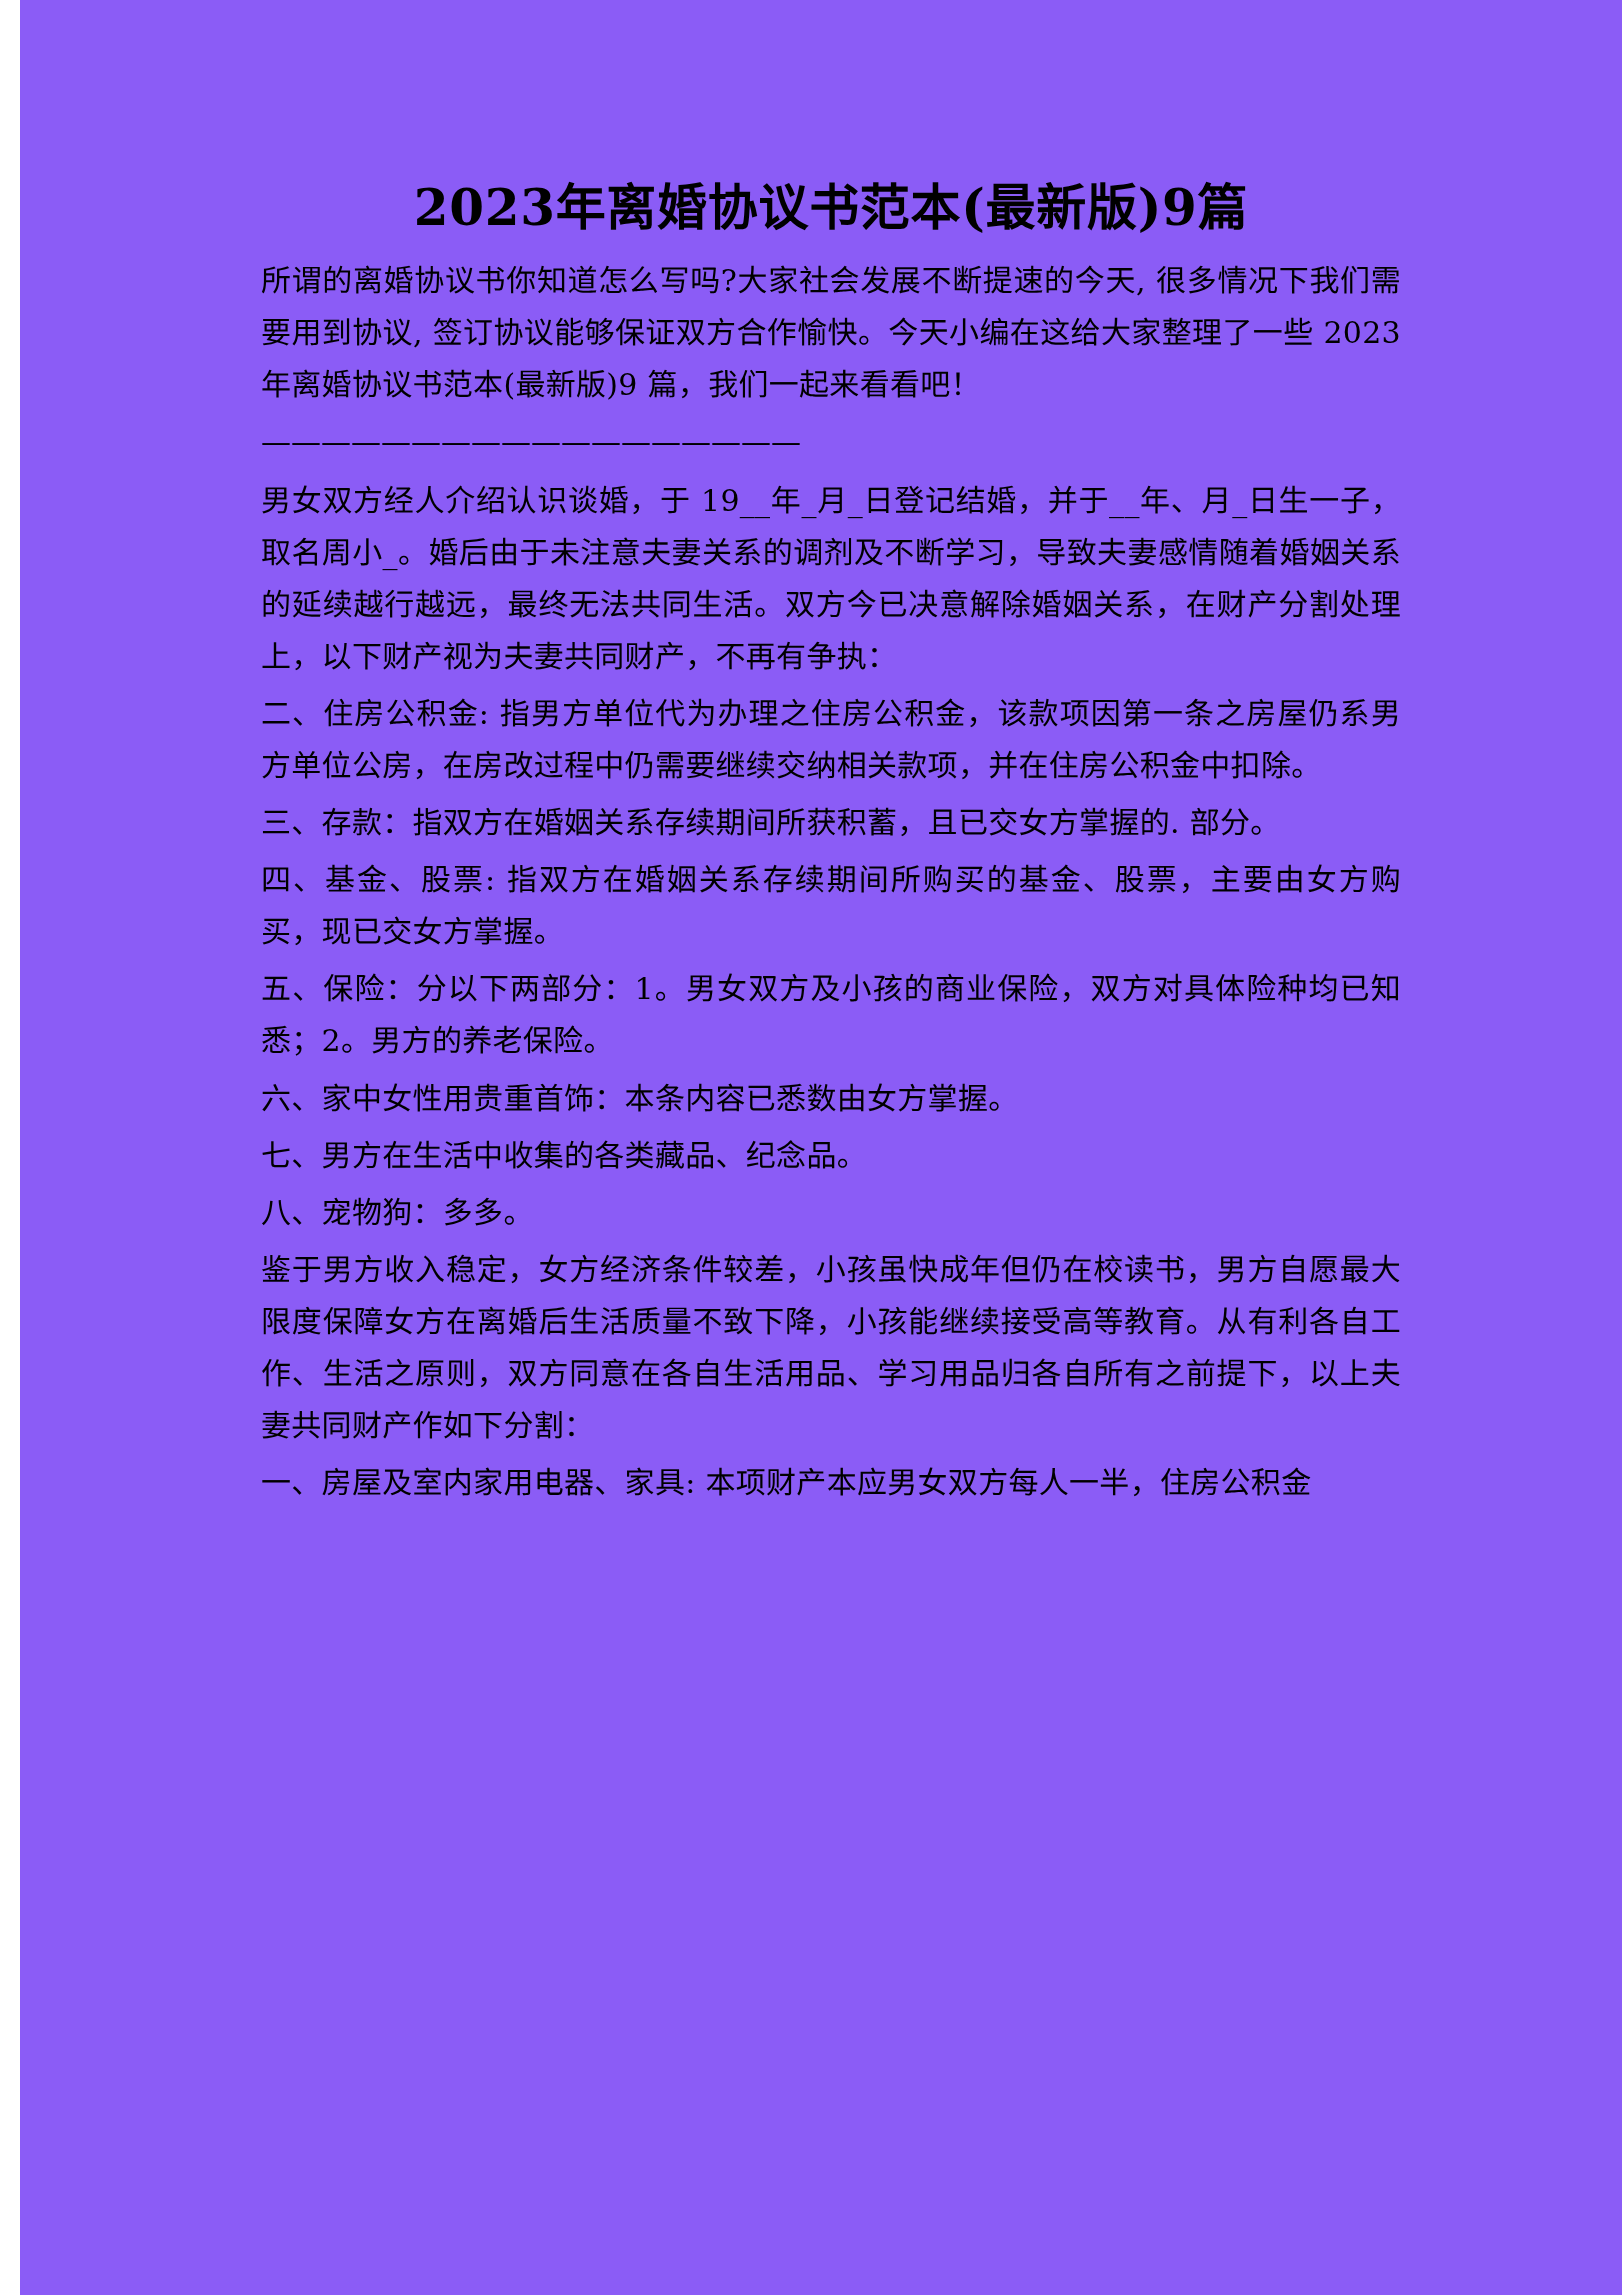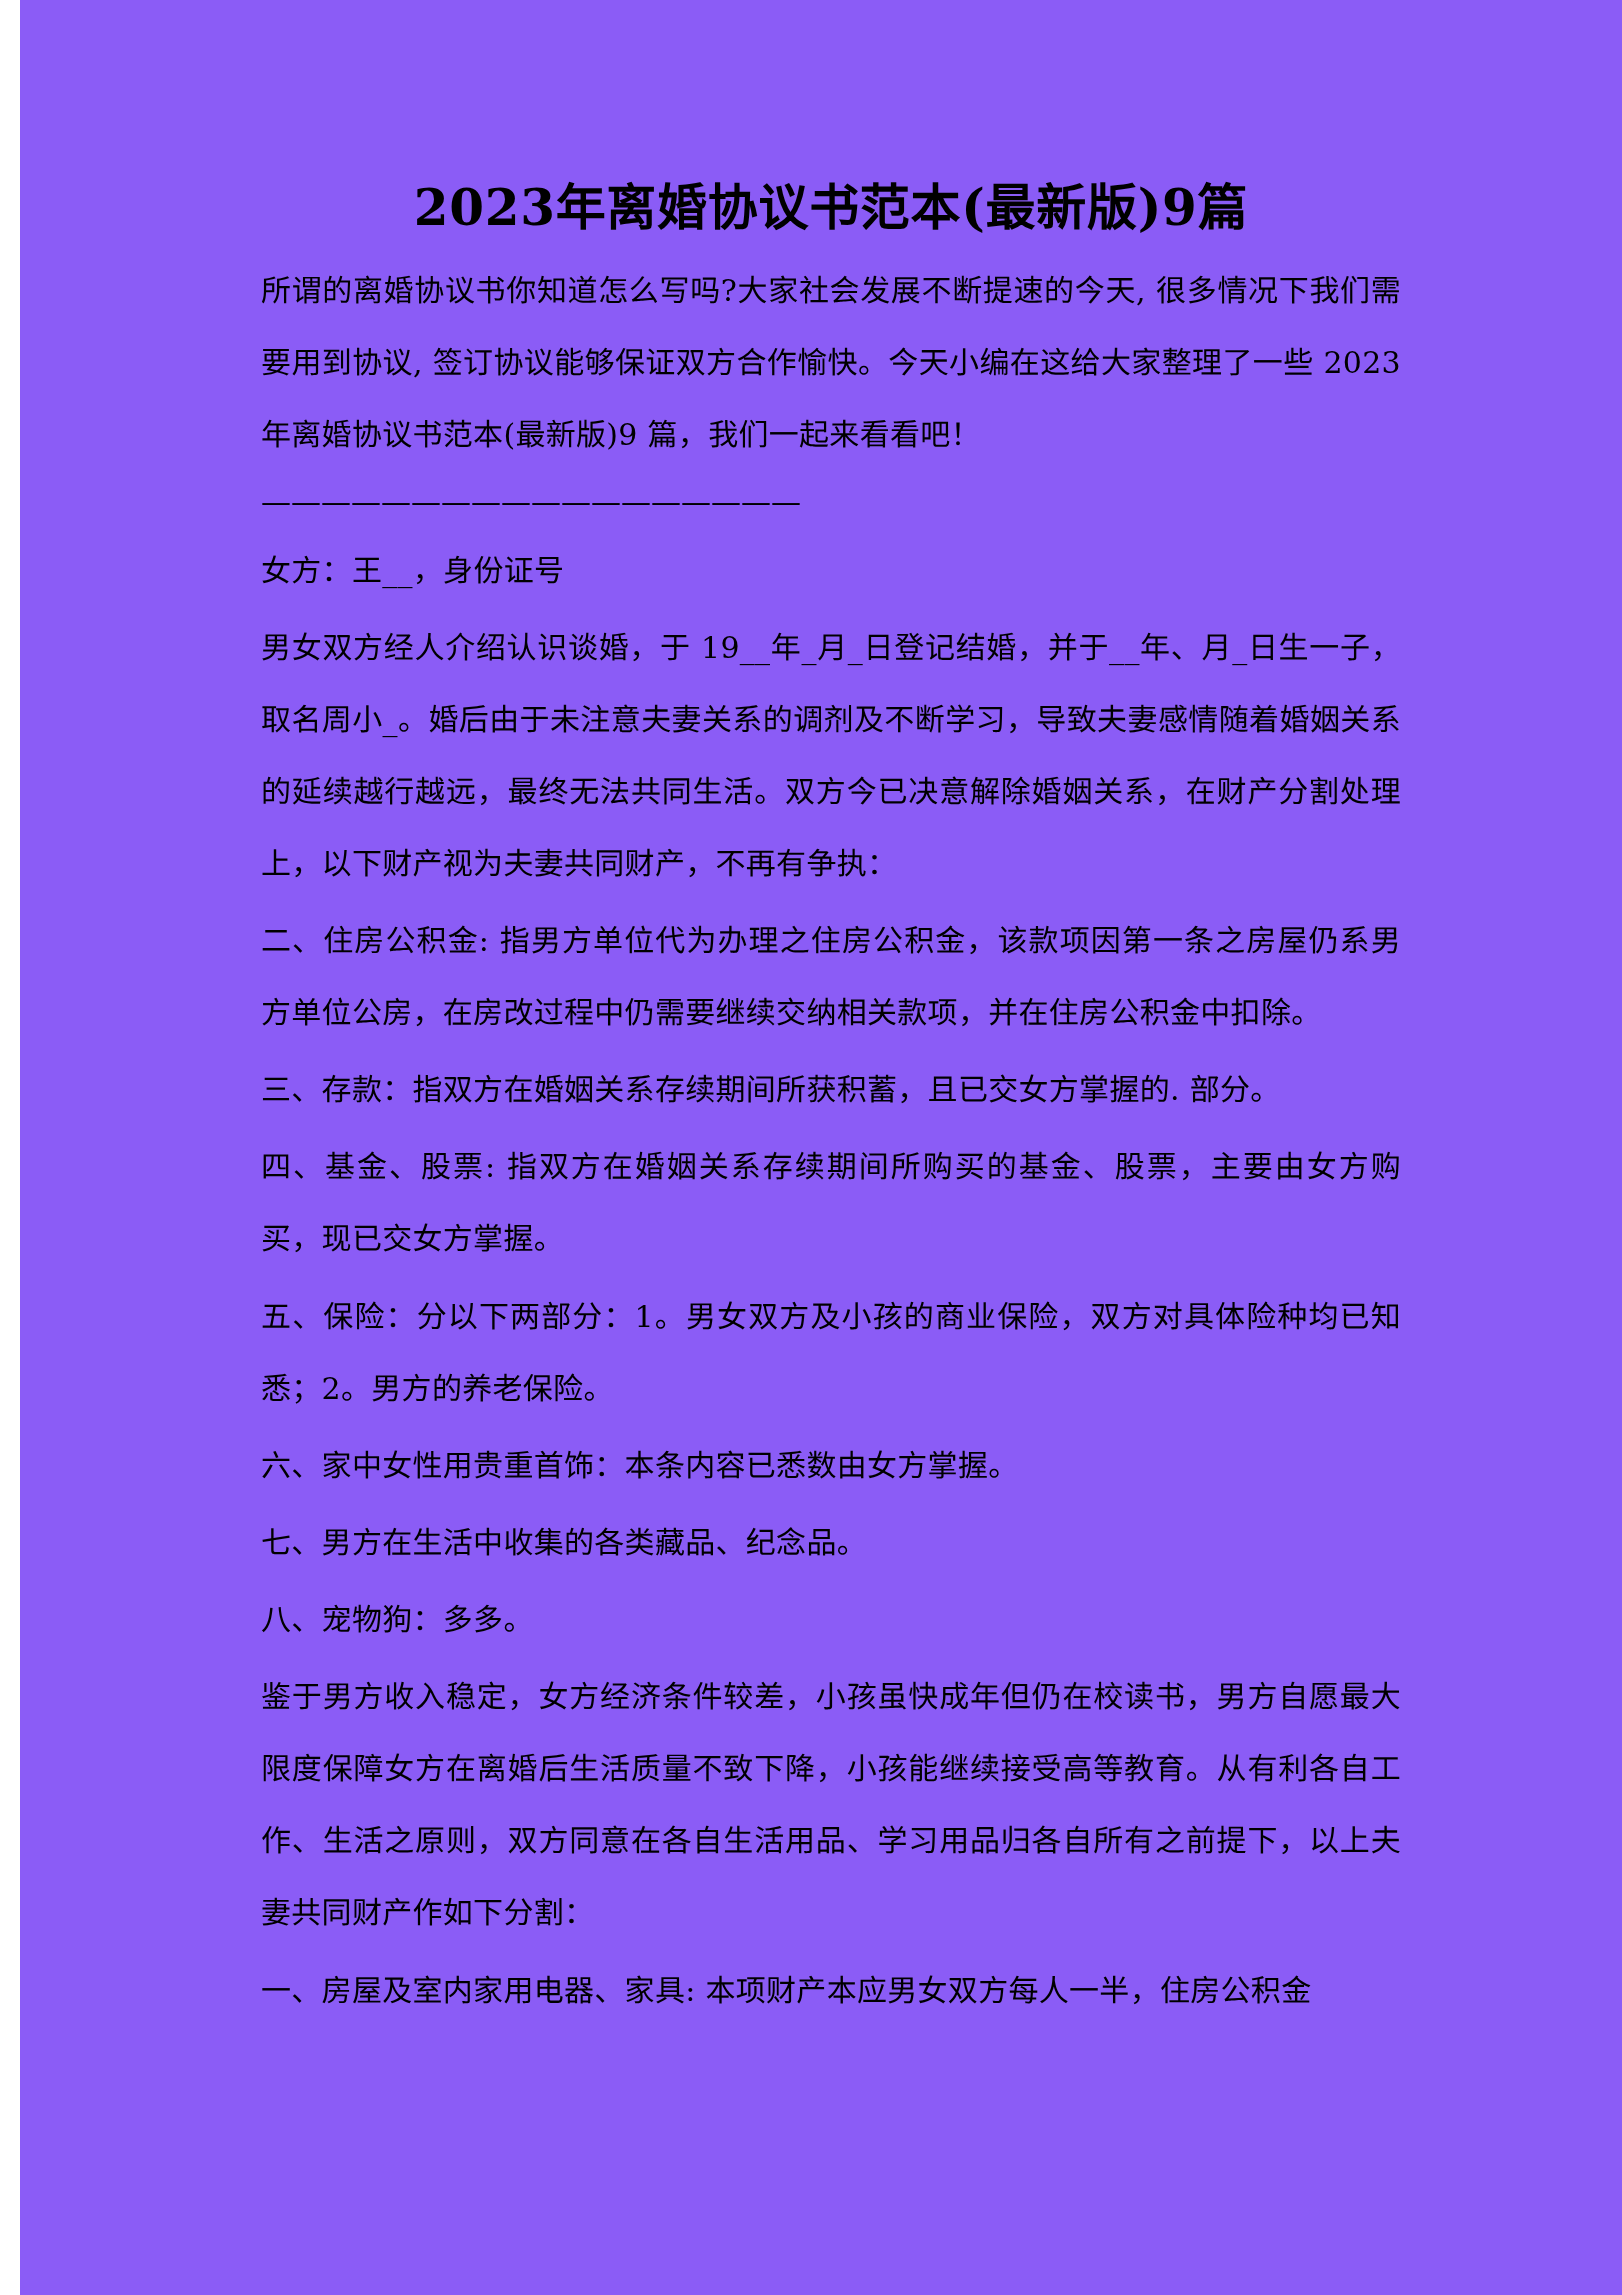--- a/index.html
+++ b/index.html
@@ -42,21 +42,21 @@
     line-height: 1.22;
     letter-spacing: 0.7px;
     text-align: center;
     margin: 0 0 17px 0;
     white-space: nowrap;
   }
 
   
   .para {
     font-size: 30px;
-    line-height: 72px;
+    line-height: 52px;
     margin: 0 0 5.2px 0;
     text-align: justify;
     text-justify: inter-ideograph;
     word-break: break-all;
     letter-spacing: 0.3px;
   }
 
   
   .para.single {
     white-space: nowrap;
@@ -79,21 +79,20 @@
 <div class="page">
   <div class="content">
 
     <h1 class="doc-title">2023年离婚协议书范本(最新版)9篇</h1>
 
     <p class="para">所谓的离婚协议书你知道怎么写吗?大家社会发展不断提速的今天, 很多情况下我们需要用到协议, 签订协议能够保证双方合作愉快。今天小编在这给大家整理了一些 2023 年离婚协议书范本(最新版)9 篇，我们一起来看看吧！</p>
 
     <p class="divider">——————————————————</p>
 
 
-    <p class="para single">女方：王__，身份证号</p>
 
     <p class="para">男女双方经人介绍认识谈婚，于 19__年_月_日登记结婚，并于__年、月_日生一子，取名周小_。婚后由于未注意夫妻关系的调剂及不断学习，导致夫妻感情随着婚姻关系的延续越行越远，最终无法共同生活。双方今已决意解除婚姻关系，在财产分割处理上，以下财产视为夫妻共同财产，不再有争执：</p>
 
 
     <p class="para">二、住房公积金: 指男方单位代为办理之住房公积金，该款项因第一条之房屋仍系男方单位公房，在房改过程中仍需要继续交纳相关款项，并在住房公积金中扣除。</p>
 
     <p class="para">三、存款：指双方在婚姻关系存续期间所获积蓄，且已交女方掌握的. 部分。</p>
 
     <p class="para">四、基金、股票: 指双方在婚姻关系存续期间所购买的基金、股票，主要由女方购买，现已交女方掌握。</p>
 

